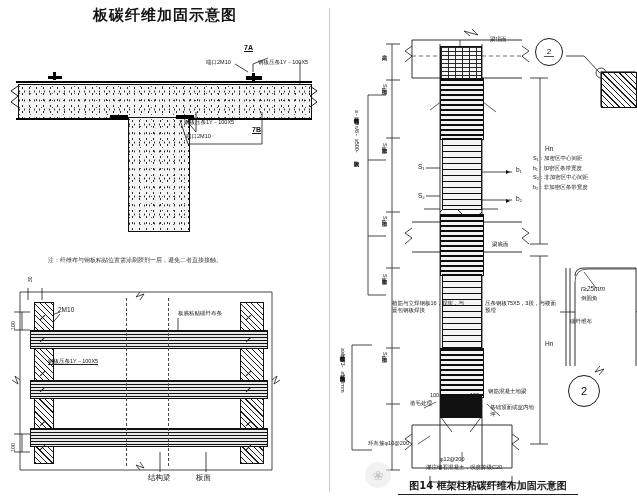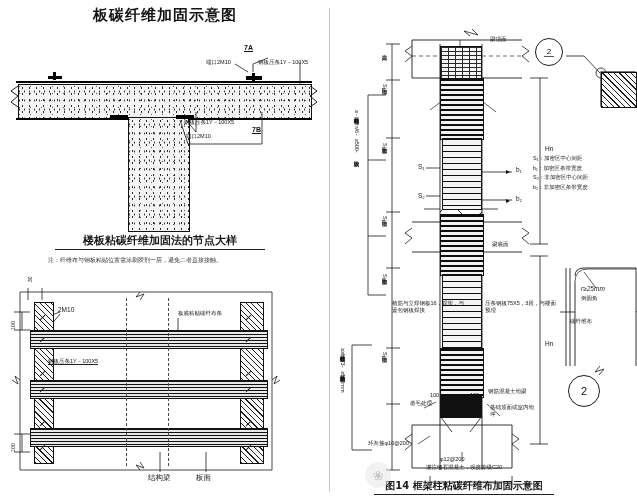--- a/index.html
+++ b/index.html
@@ -135,21 +135,20 @@
     </svg>
 
     <div class="lbl" style="left:206px;top:59px;">端口2M10</div>
     <div class="lbl" style="left:258px;top:59px;">钢板压条1Y－100X5</div>
     <div class="tag" style="left:244px;top:44px;">7A</div>
 
     <div class="lbl" style="left:184px;top:119px;">钢板压条1Y－100X5</div>
     <div class="lbl" style="left:186px;top:133px;">端口2M10</div>
     <div class="tag" style="left:252px;top:126px;">7B</div>
 
-    <div class="cap" id="cap-slab">楼板粘碳纤维加固法的节点大样</div>
     <div id="note-slab">注：纤维布与钢板粘贴位置需涂刷胶剂一层，避免二者直接接触。</div>
 
     <svg class="ov">
 
       <line x1="20" y1="292" x2="20" y2="470" stroke="#1b1b1b" stroke-width="0.8"></line>
       <line x1="272" y1="292" x2="272" y2="470" stroke="#1b1b1b" stroke-width="0.8"></line>
       <line x1="20" y1="292" x2="272" y2="292" stroke="#1b1b1b" stroke-width="0.8"></line>
       <line x1="20" y1="470" x2="272" y2="470" stroke="#1b1b1b" stroke-width="0.8"></line>
 
       <path d="M140,292 l-4,5 l8,-3 l-4,6" fill="none" stroke="#1b1b1b" stroke-width="0.8"></path>
@@ -379,20 +378,20 @@
 
     <div class="lbl" style="left:100px;top:392px;">100</div>
     <div class="lbl" style="left:140px;top:392px;">100</div>
     <div class="lbl" style="left:158px;top:388px;">钢筋混凝土地梁</div>
     <div class="lbl" style="left:160px;top:404px;width:46px;white-space:normal;line-height:1.3;">基础顶面或室内地坪</div>
     <div class="lbl" style="left:80px;top:400px;">凿毛处理</div>
     <div class="lbl" style="left:38px;top:440px;">环向箍φ10@200</div>
     <div class="lbl" style="left:110px;top:456px;">φ12@200</div>
     <div class="lbl" style="left:96px;top:464px;">灌注细石混凝土，强度等级C20</div>
 
-    <div class="cap" id="cap-col" style="left:44px;top:479px;">图14 框架柱粘碳纤维布加固示意图</div>
+    <div class="cap" id="cap-col" style="left:68px;top:479px;">图14 框架柱粘碳纤维布加固示意图</div>
   </div>
 
   <div id="watermark">
     <div id="wm-logo">❀</div>
   </div>
 
 </div>
 
 </body></html>

